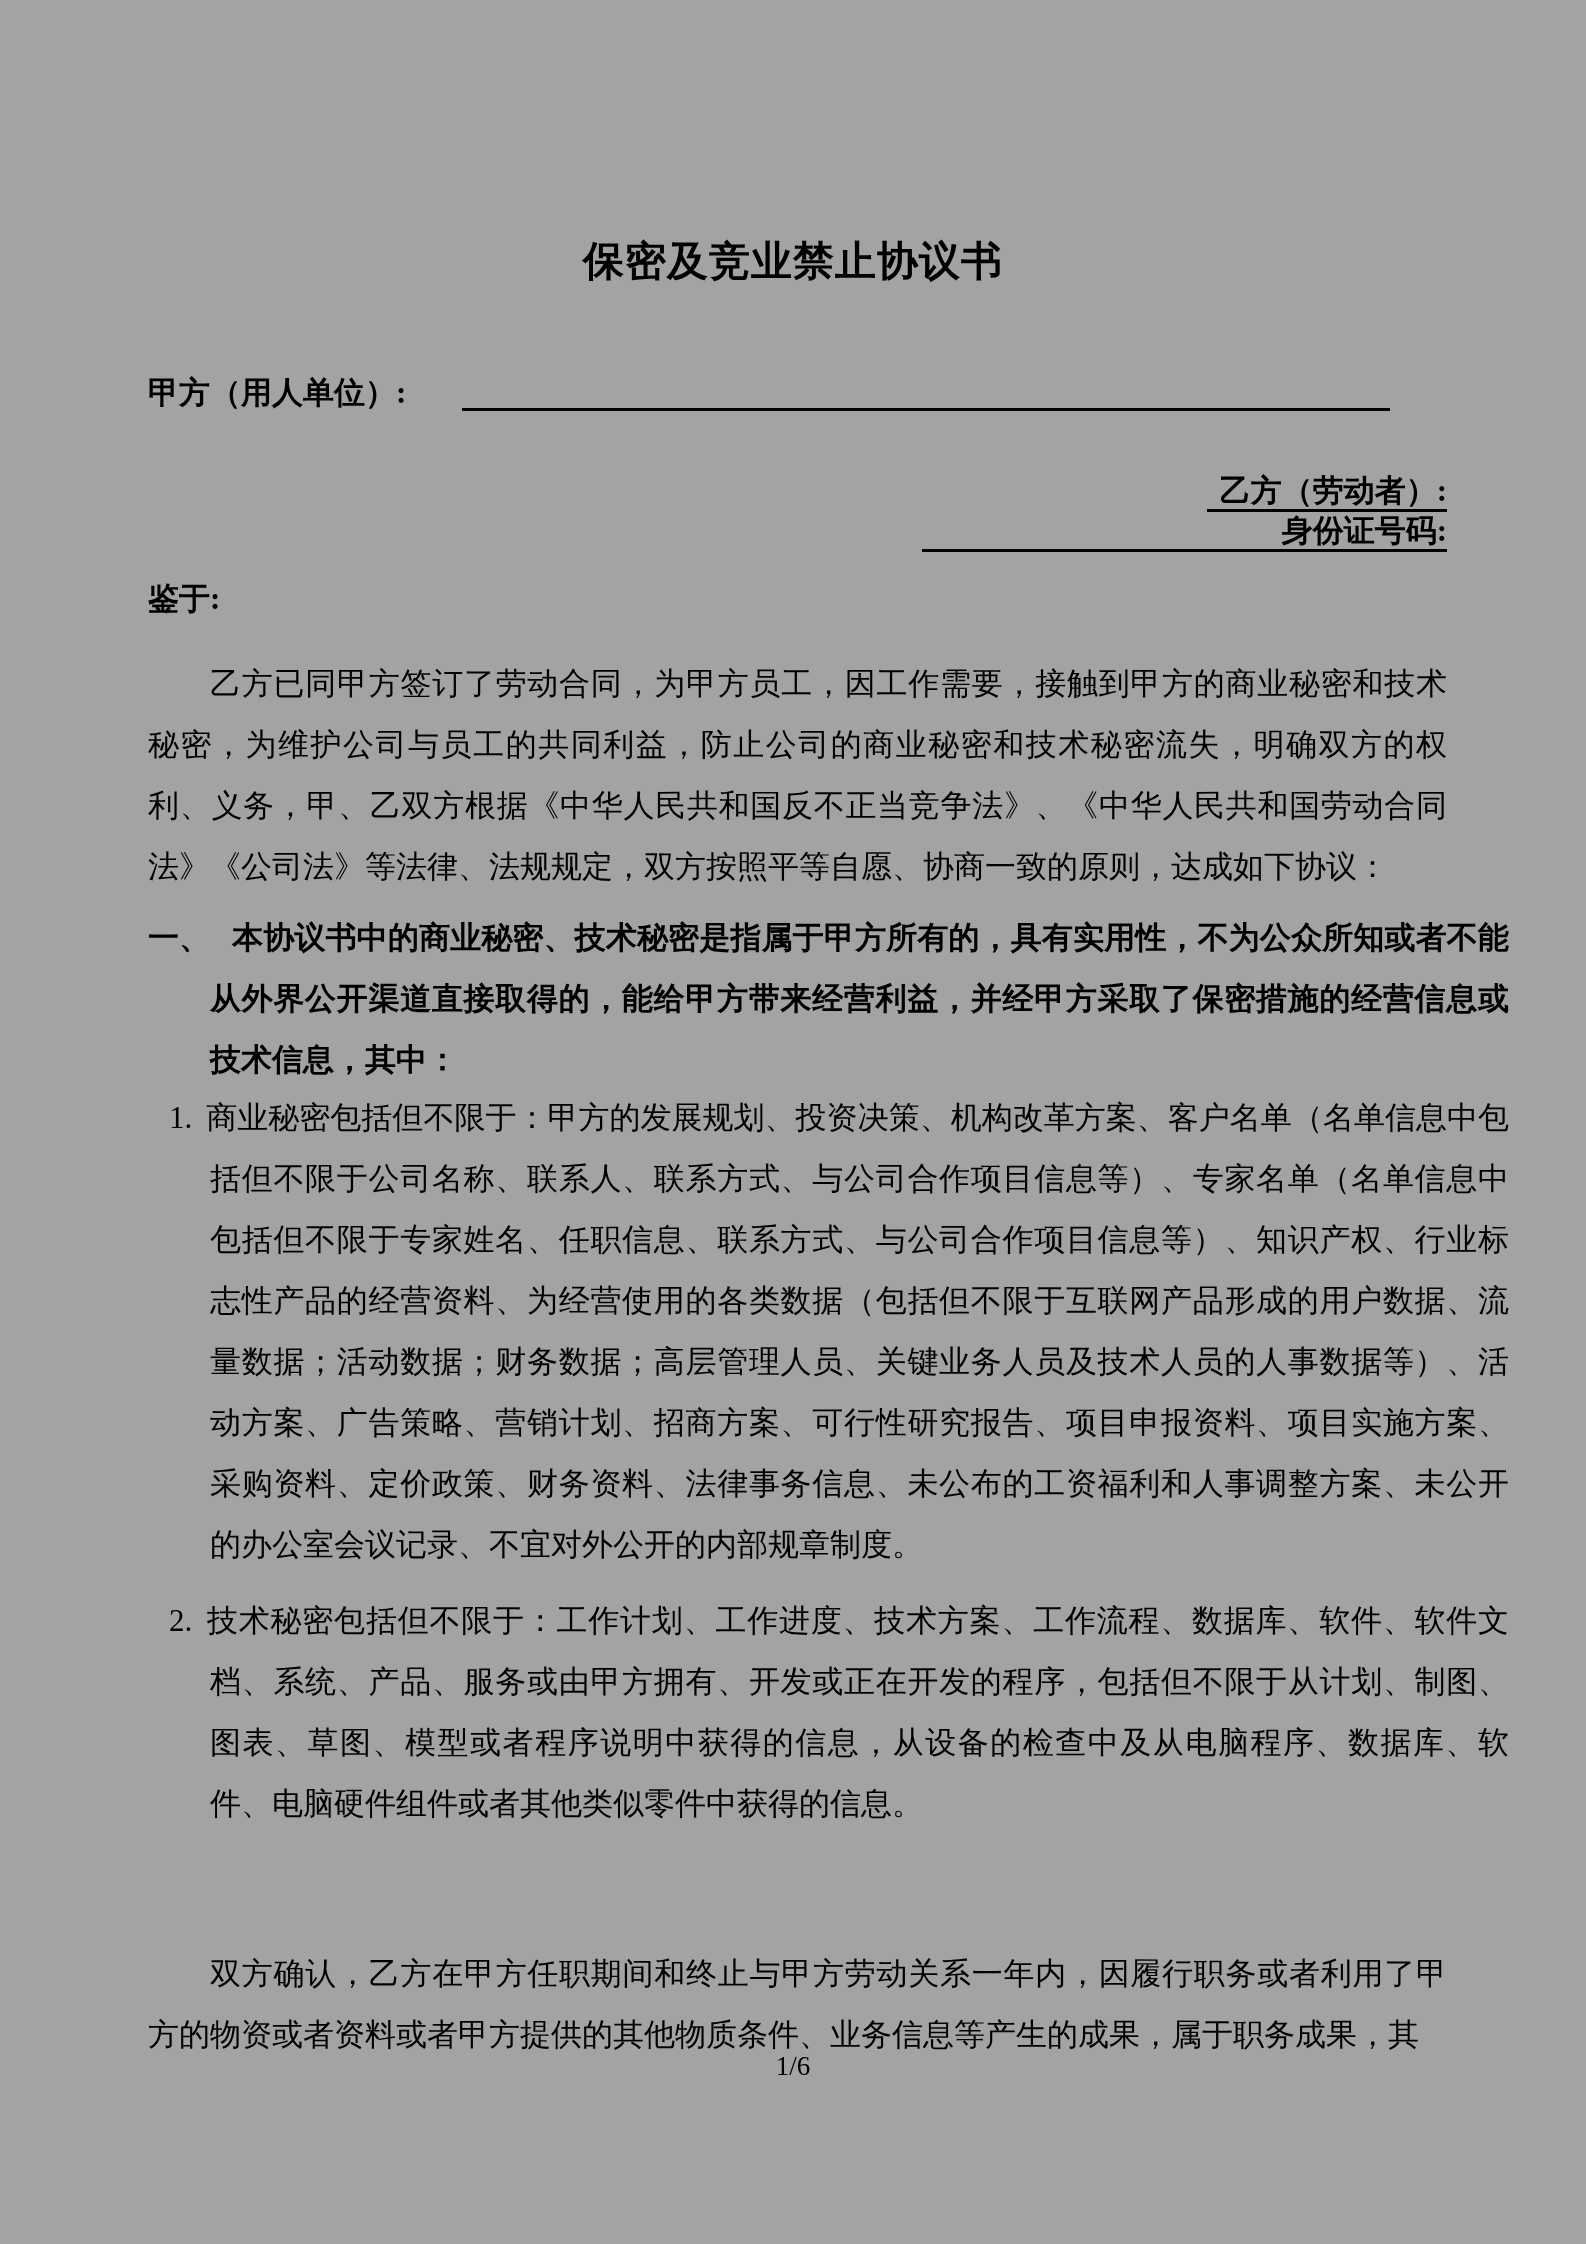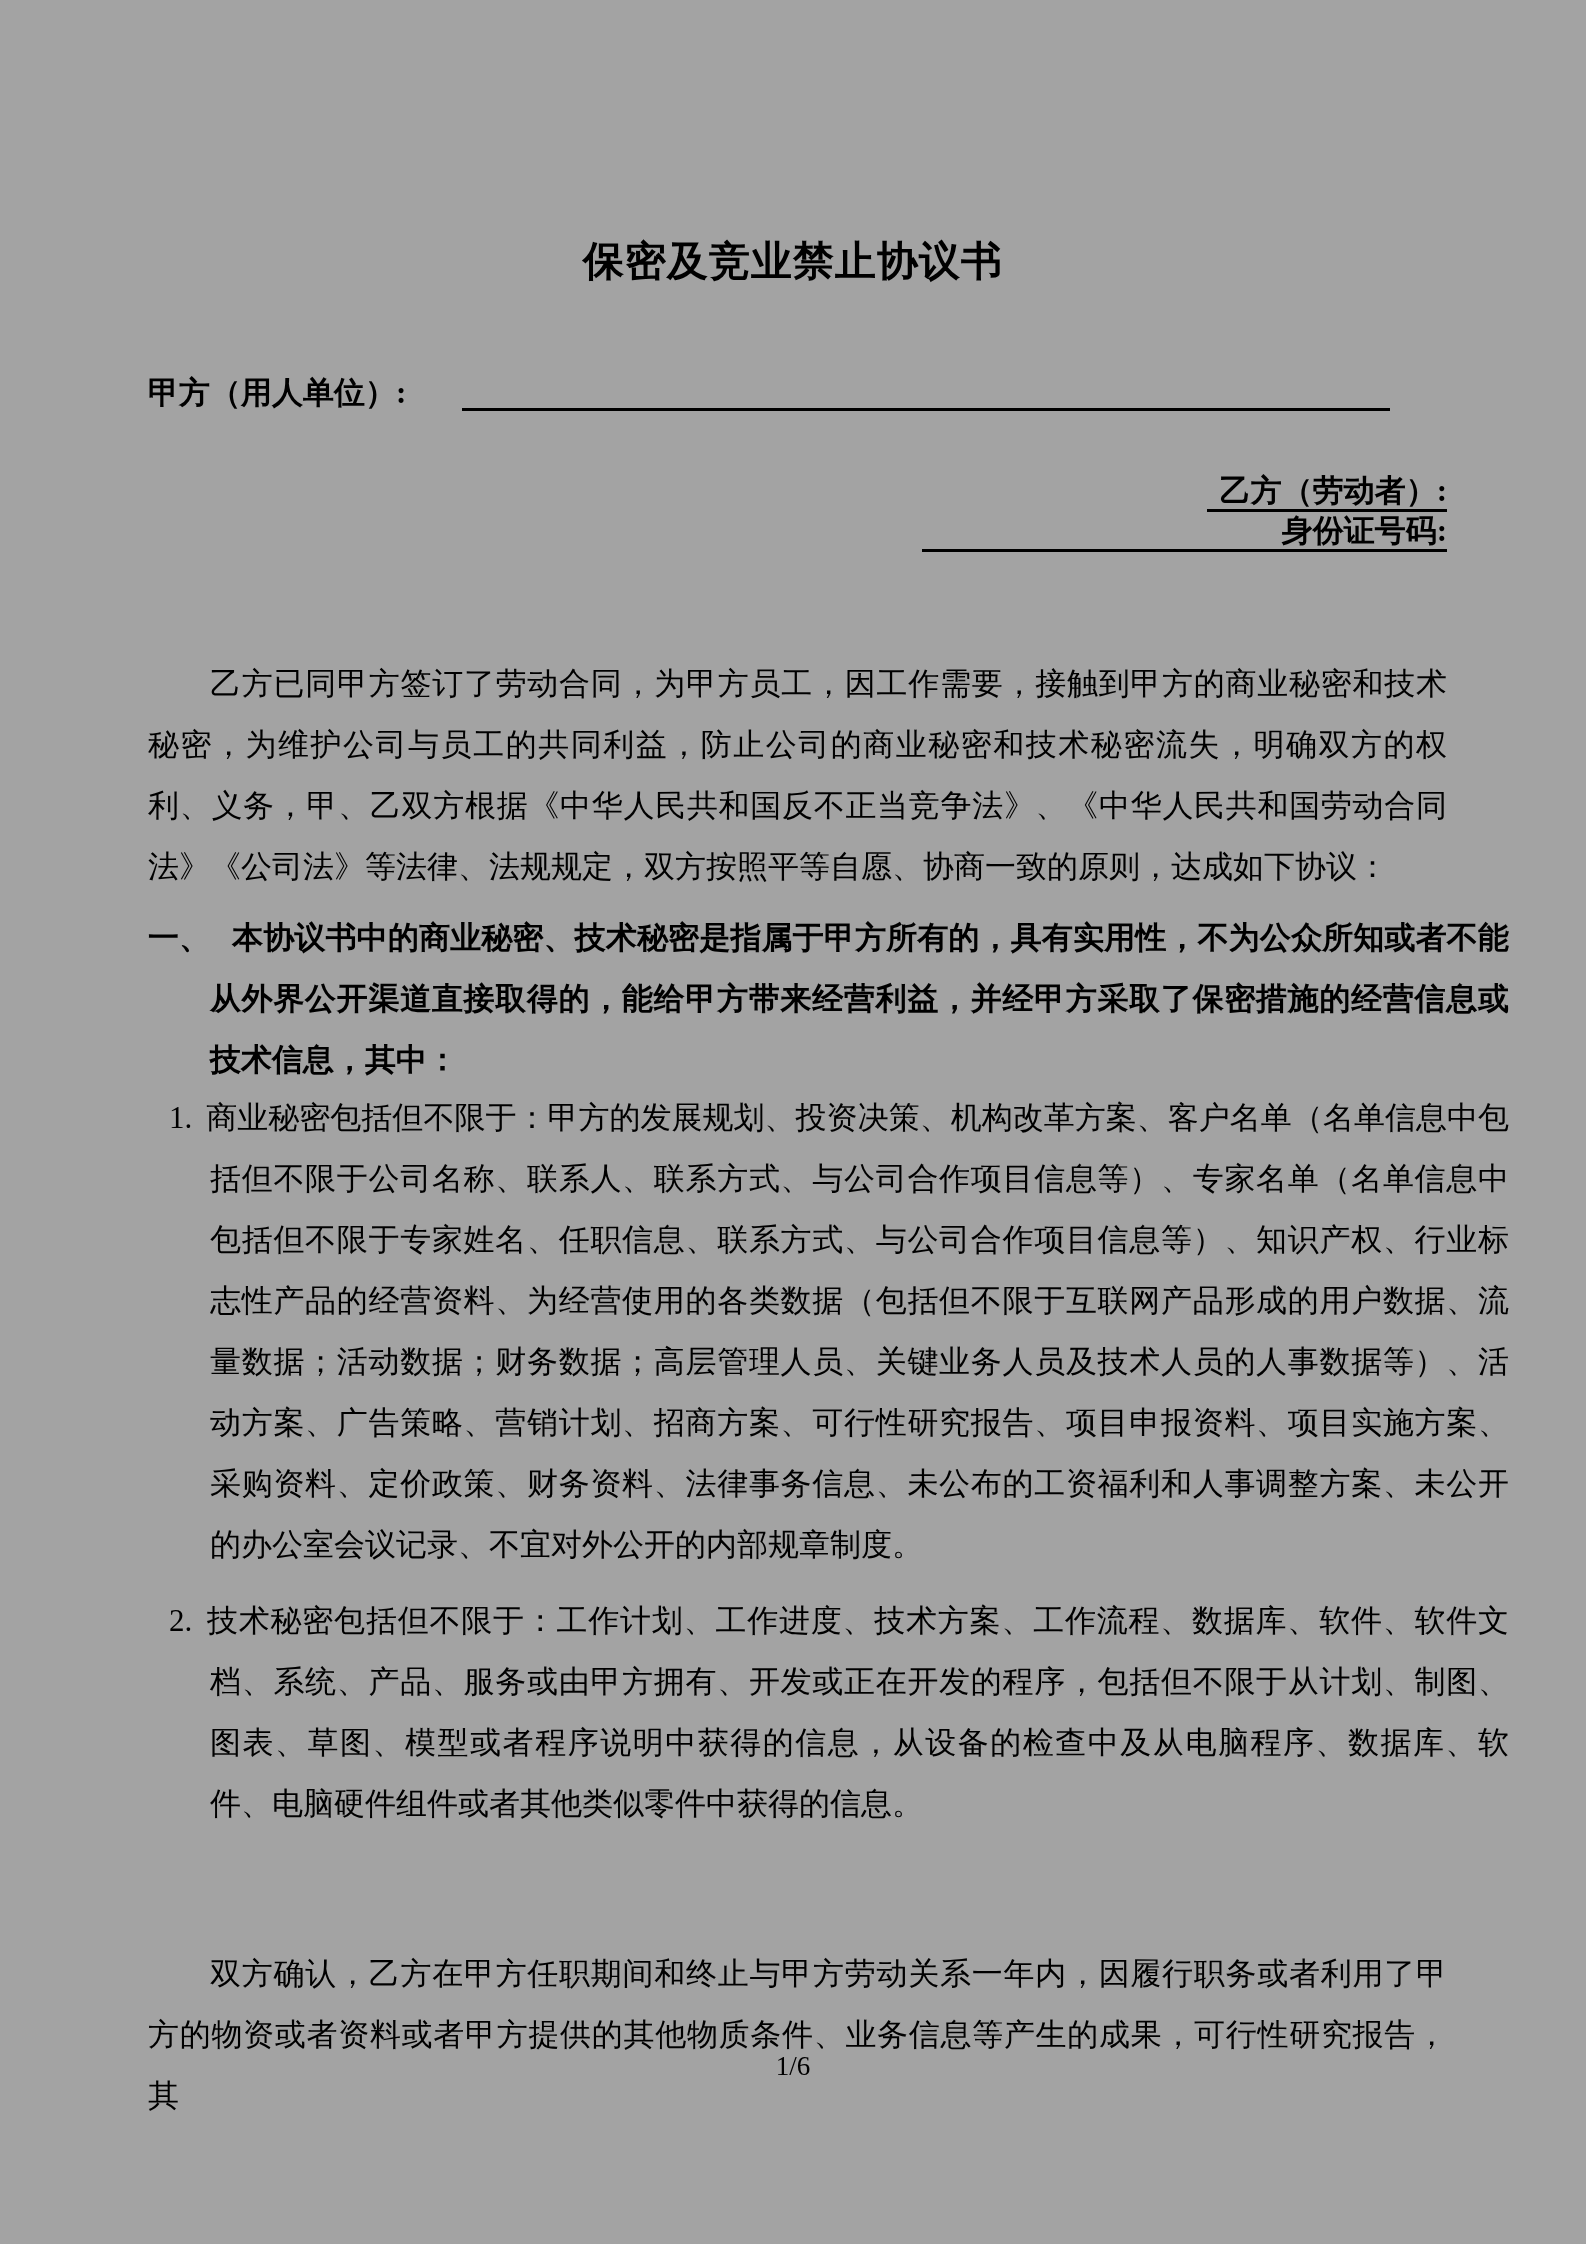--- a/index.html
+++ b/index.html
@@ -81,27 +81,28 @@
     <span class="uline u-a"></span>
   </div>
 
   <div class="abs sig-row" style="top:472px;flex-direction:column;">
     <span class="sig-label">乙方（劳动者）:</span>
     <span class="uline u-b1"></span>
     <span class="sig-label idlab">身份证号码:</span>
     <span class="uline u-b2"></span>
   </div>
 
+  <div class="abs body-text bold" style="top:568px;">鉴于:</div>
 
   <div class="abs body-text indent2" style="top:653px;">乙方已同甲方签订了劳动合同，为甲方员工，因工作需要，接触到甲方的商业秘密和技术秘密，为维护公司与员工的共同利益，防止公司的商业秘密和技术秘密流失，明确双方的权利、义务，甲、乙双方根据《中华人民共和国反不正当竞争法》、《中华人民共和国劳动合同法》《公司法》等法律、法规规定，双方按照平等自愿、协商一致的原则，达成如下协议：</div>
 
   <div class="abs body-text bold sec" style="top:907px;"><span class="marker">一、</span><span>本协议书中的商业秘密、技术秘密是指属于甲方所有的，具有实用性，不为公众所知或者不能从外界公开渠道直接取得的，能给甲方带来经营利益，并经甲方采取了保密措施的经营信息或技术信息，其中：</span></div>
 
   <div class="abs body-text item" style="top:1087px;"><span class="marker">1.</span><span>商业秘密包括但不限于：甲方的发展规划、投资决策、机构改革方案、客户名单（名单信息中包括但不限于公司名称、联系人、联系方式、与公司合作项目信息等）、专家名单（名单信息中包括但不限于专家姓名、任职信息、联系方式、与公司合作项目信息等）、知识产权、行业标志性产品的经营资料、为经营使用的各类数据（包括但不限于互联网产品形成的用户数据、流量数据；活动数据；财务数据；高层管理人员、关键业务人员及技术人员的人事数据等）、活动方案、广告策略、营销计划、招商方案、可行性研究报告、项目申报资料、项目实施方案、采购资料、定价政策、财务资料、法律事务信息、未公布的工资福利和人事调整方案、未公开的办公室会议记录、不宜对外公开的内部规章制度。</span></div>
 
   <div class="abs body-text item" style="top:1590px;"><span class="marker">2.</span><span>技术秘密包括但不限于：工作计划、工作进度、技术方案、工作流程、数据库、软件、软件文档、系统、产品、服务或由甲方拥有、开发或正在开发的程序，包括但不限于从计划、制图、图表、草图、模型或者程序说明中获得的信息，从设备的检查中及从电脑程序、数据库、软件、电脑硬件组件或者其他类似零件中获得的信息。</span></div>
 
 
-  <div class="abs body-text indent2" style="top:1943px;">双方确认，乙方在甲方任职期间和终止与甲方劳动关系一年内，因履行职务或者利用了甲方的物资或者资料或者甲方提供的其他物质条件、业务信息等产生的成果，可行性研究报告，其</div>
+  <div class="abs body-text indent2" style="top:1943px;">双方确认，乙方在甲方任职期间和终止与甲方劳动关系一年内，因履行职务或者利用了甲方的物资或者资料或者甲方提供的其他物质条件、业务信息等产生的成果，属于职务成果，其</div>
 
   <div class="abs footer-page">1/6</div>
 
 </div>
 
 </body></html>

